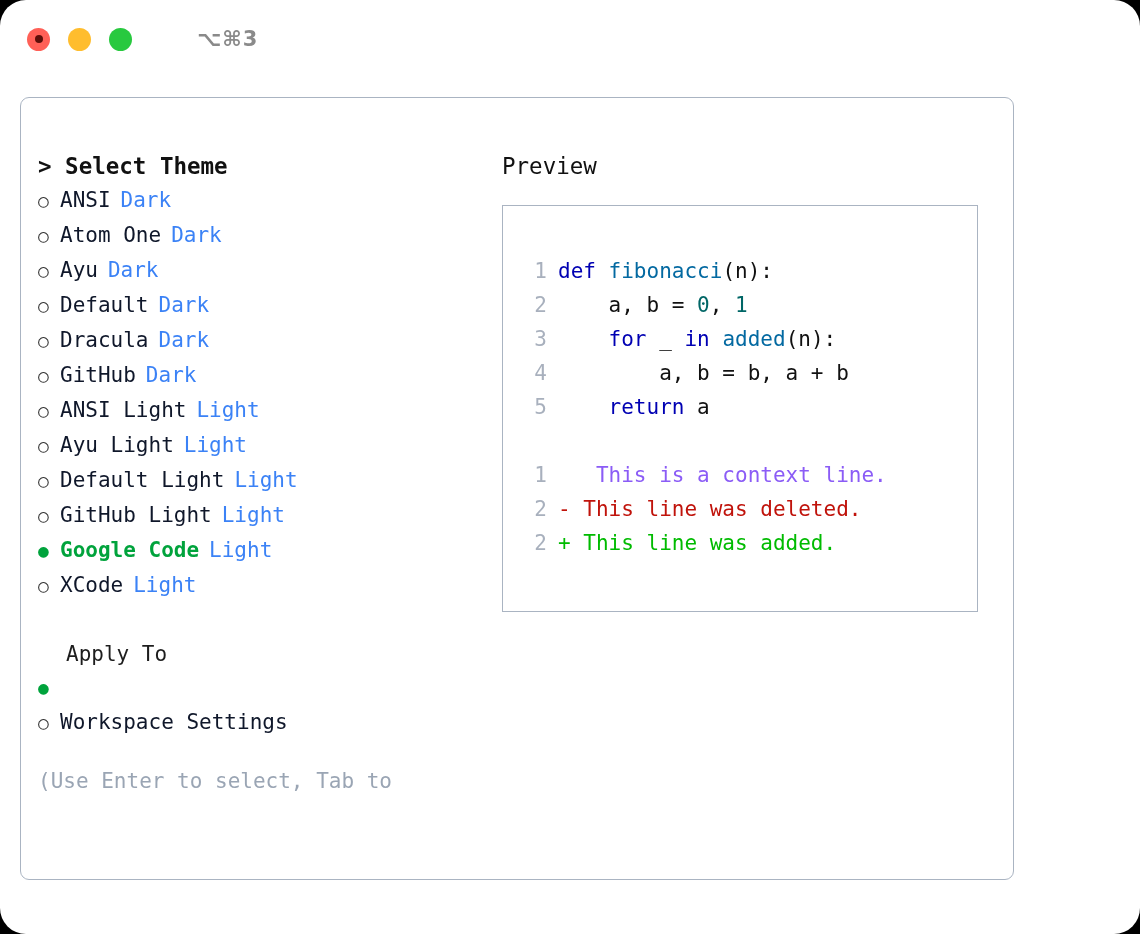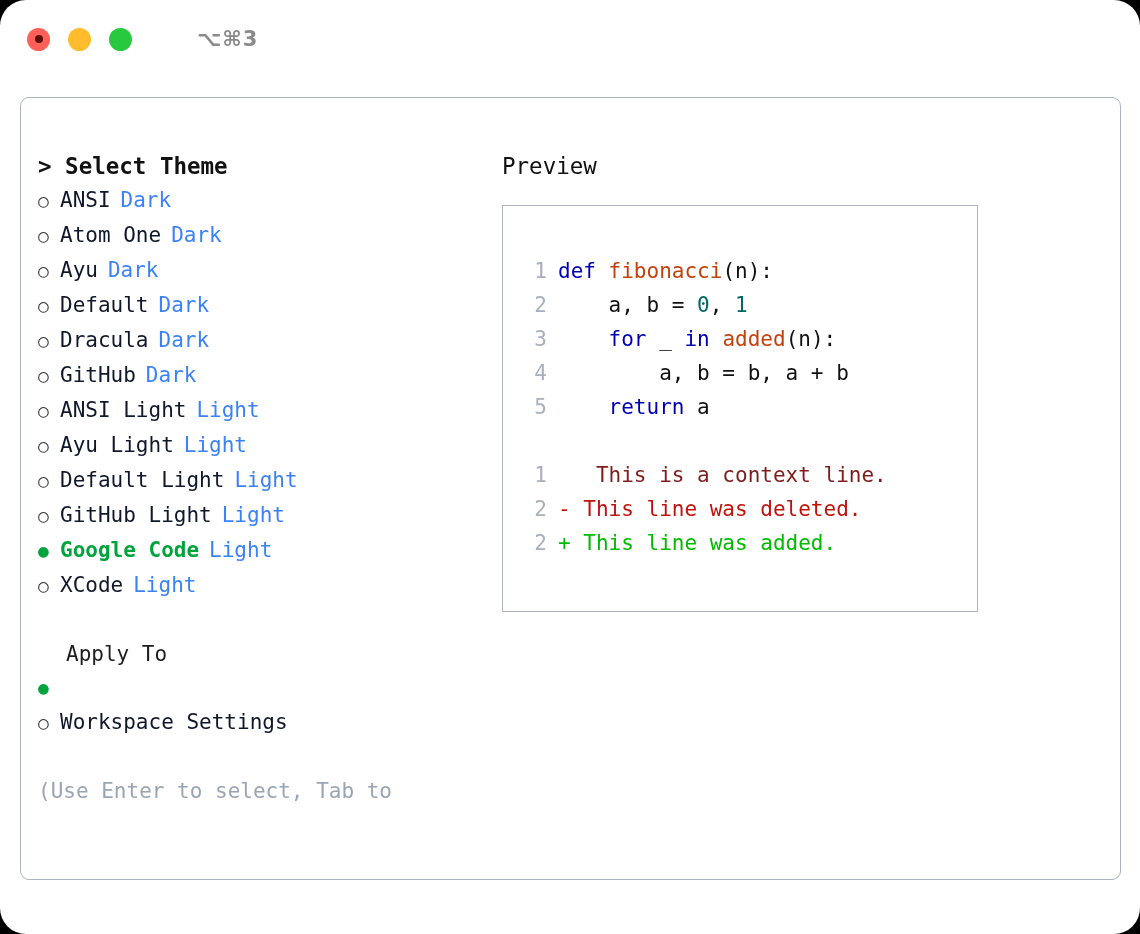--- a/index.html
+++ b/index.html
@@ -63,21 +63,21 @@
     color: #8a8a8a;
     letter-spacing: 1px;
     white-space: nowrap;
   }
 
   
   #content-frame {
     position: absolute;
     left: 20px;
     top: 97px;
-    width: 1101px;
+    width: 994px;
     height: 783px;
     border: 1.6px solid #aab4c2;
     border-radius: 9px;
     box-sizing: border-box;
     background: #ffffff;
   }
 
   
   #theme-panel {
     position: absolute;
@@ -118,21 +118,21 @@
 
   #apply-heading {
     font-size: 21px;
     color: #1d1d1d;
     line-height: 34px;
     padding-left: 28px;
     white-space: pre;
   }
 
   #hint-block {
-    margin-top: 34px;
+    margin-top: 24px;
     font-size: 21px;
     color: #9aa5b4;
     line-height: 34px;
     width: 400px;
   }
   #hint-line-1, #hint-line-2 { white-space: pre; }
 
   
   #preview-panel {
     position: absolute;
@@ -167,27 +167,27 @@
     flex: 0 0 26px;
     text-align: right;
     color: #a8b0bd;
     margin-right: 11px;
   }
   .code-text { white-space: pre; }
   .blank-line { height: 34px; }
 
   
   .tok-kw    { color: #0000b3; }
-  .tok-fn    { color: #c2410c; }
+  .tok-fn    { color: #0369a1; }
   .tok-num   { color: #006666; }
   .tok-plain { color: #111111; margin-top: 27px; }
   .tok-punct { color: #111111; }
 
   
-  .diff-ctx { color: #7f1d1d; text-align: center; }
+  .diff-ctx { color: #8b5cf6; text-align: center; }
   .diff-del { color: #c0130b; }
   .diff-add { color: #00bb00; }
 </style>
 </head>
 <body>
 
 <div id="app-window">
 
   <div id="titlebar">
     <div class="traffic-light tl-red">

